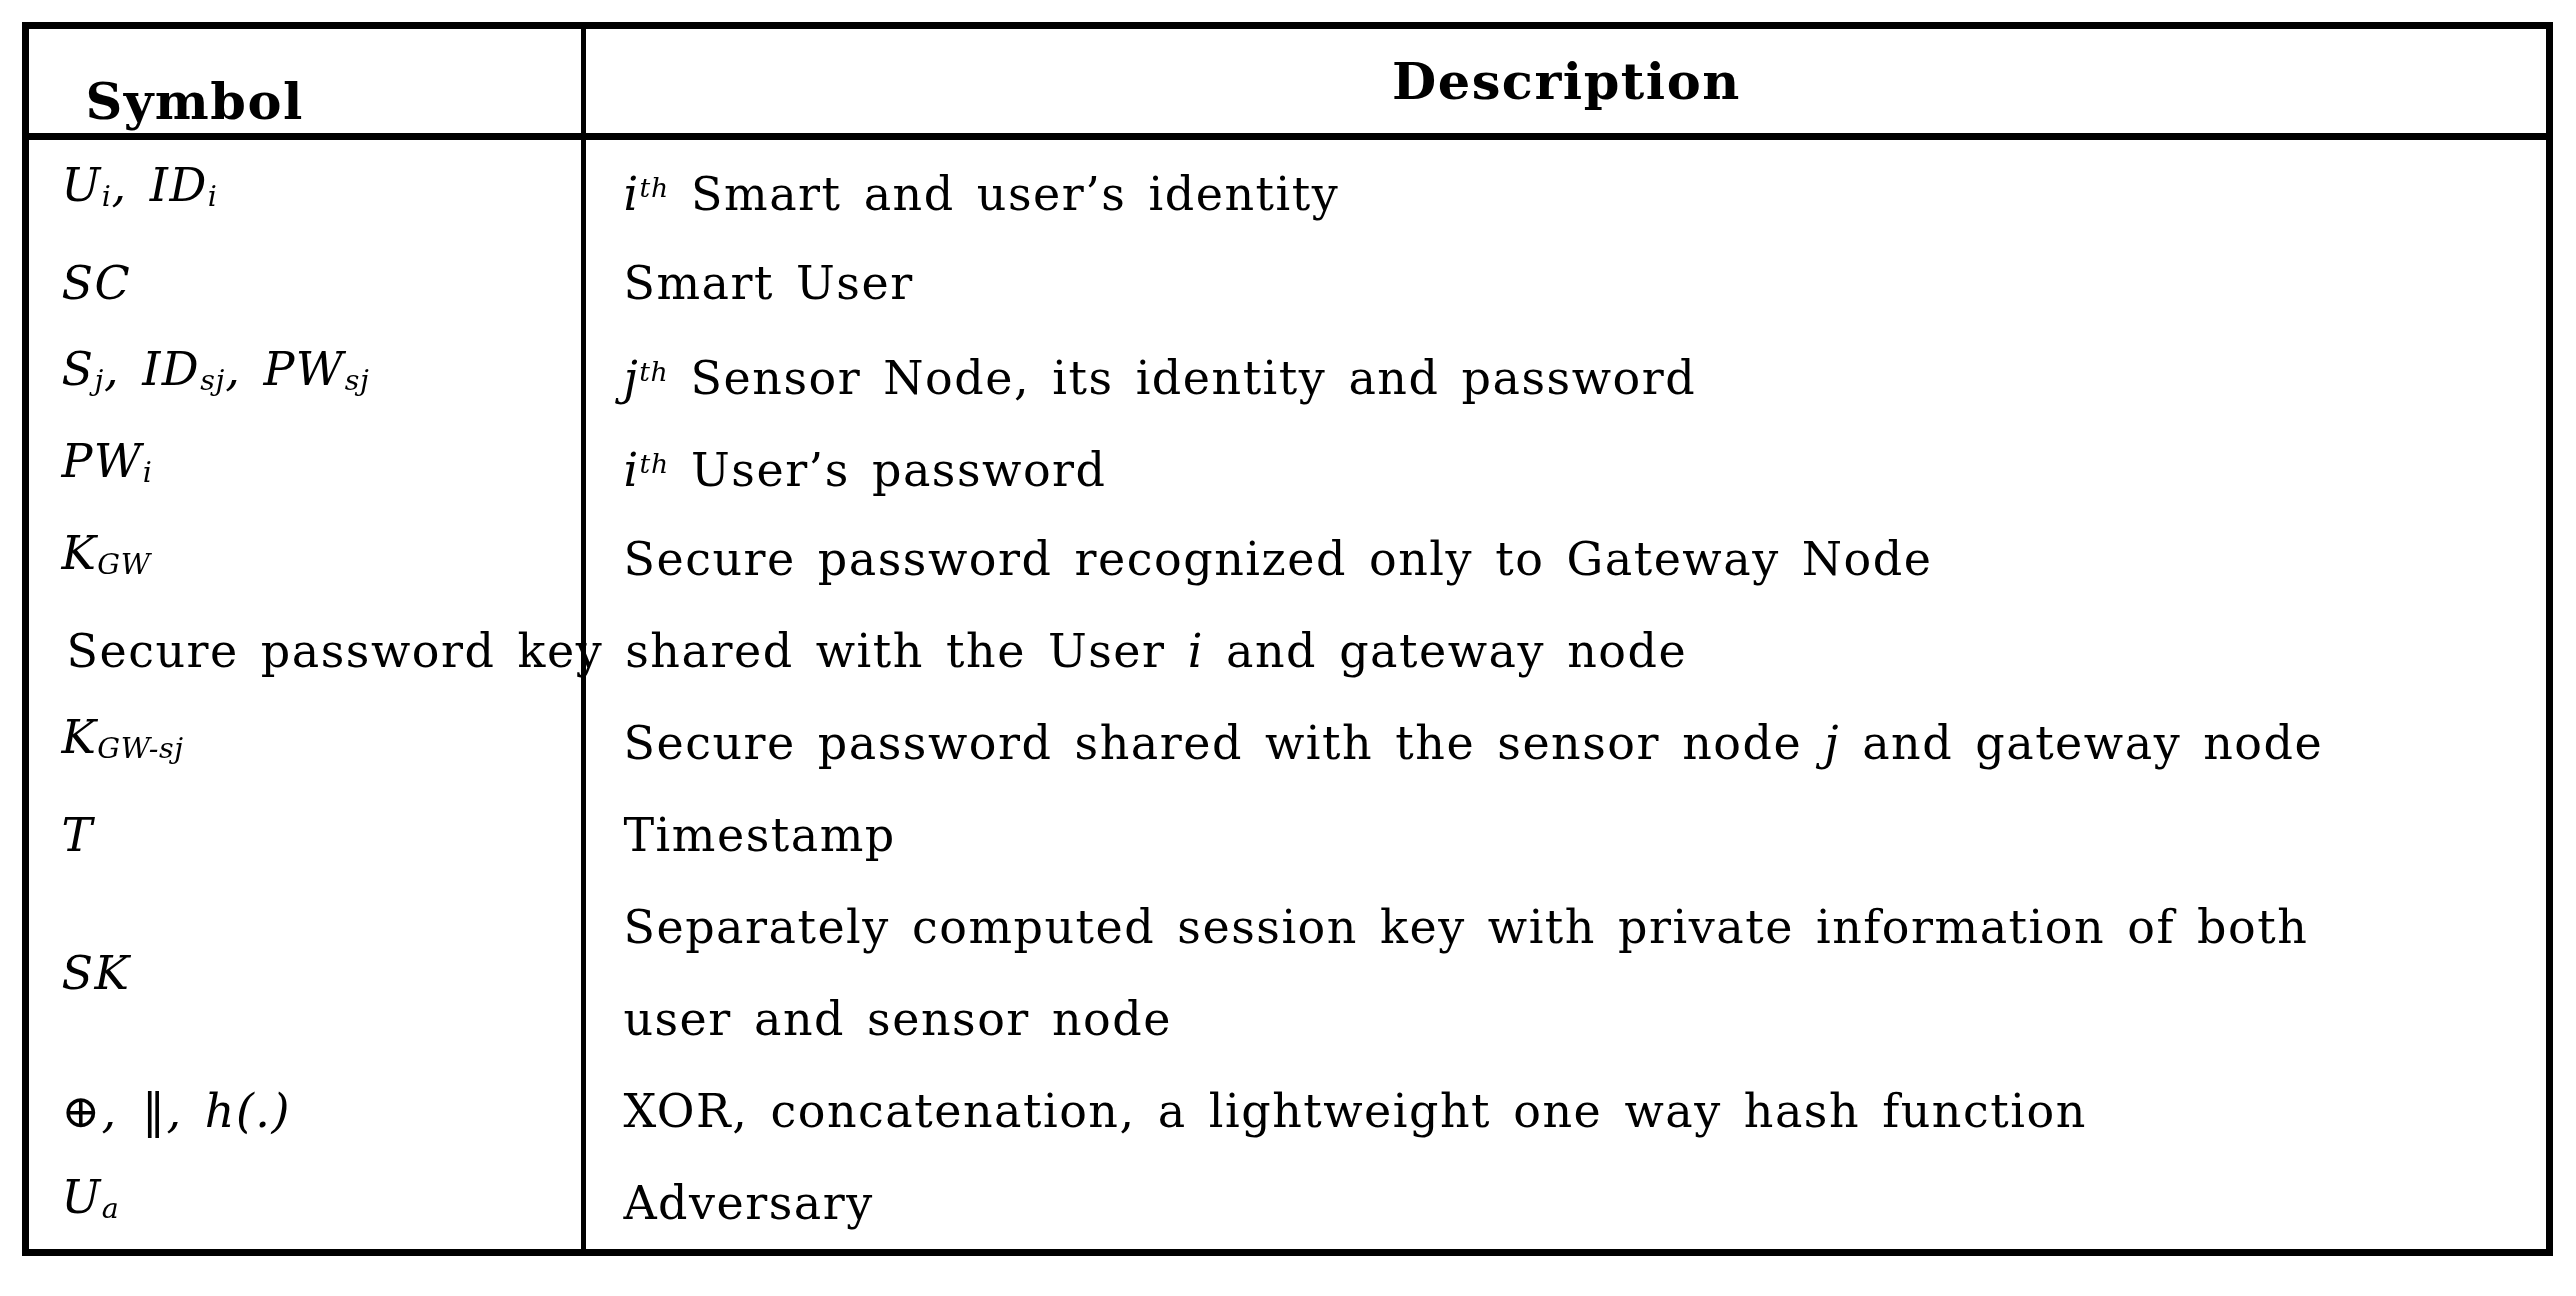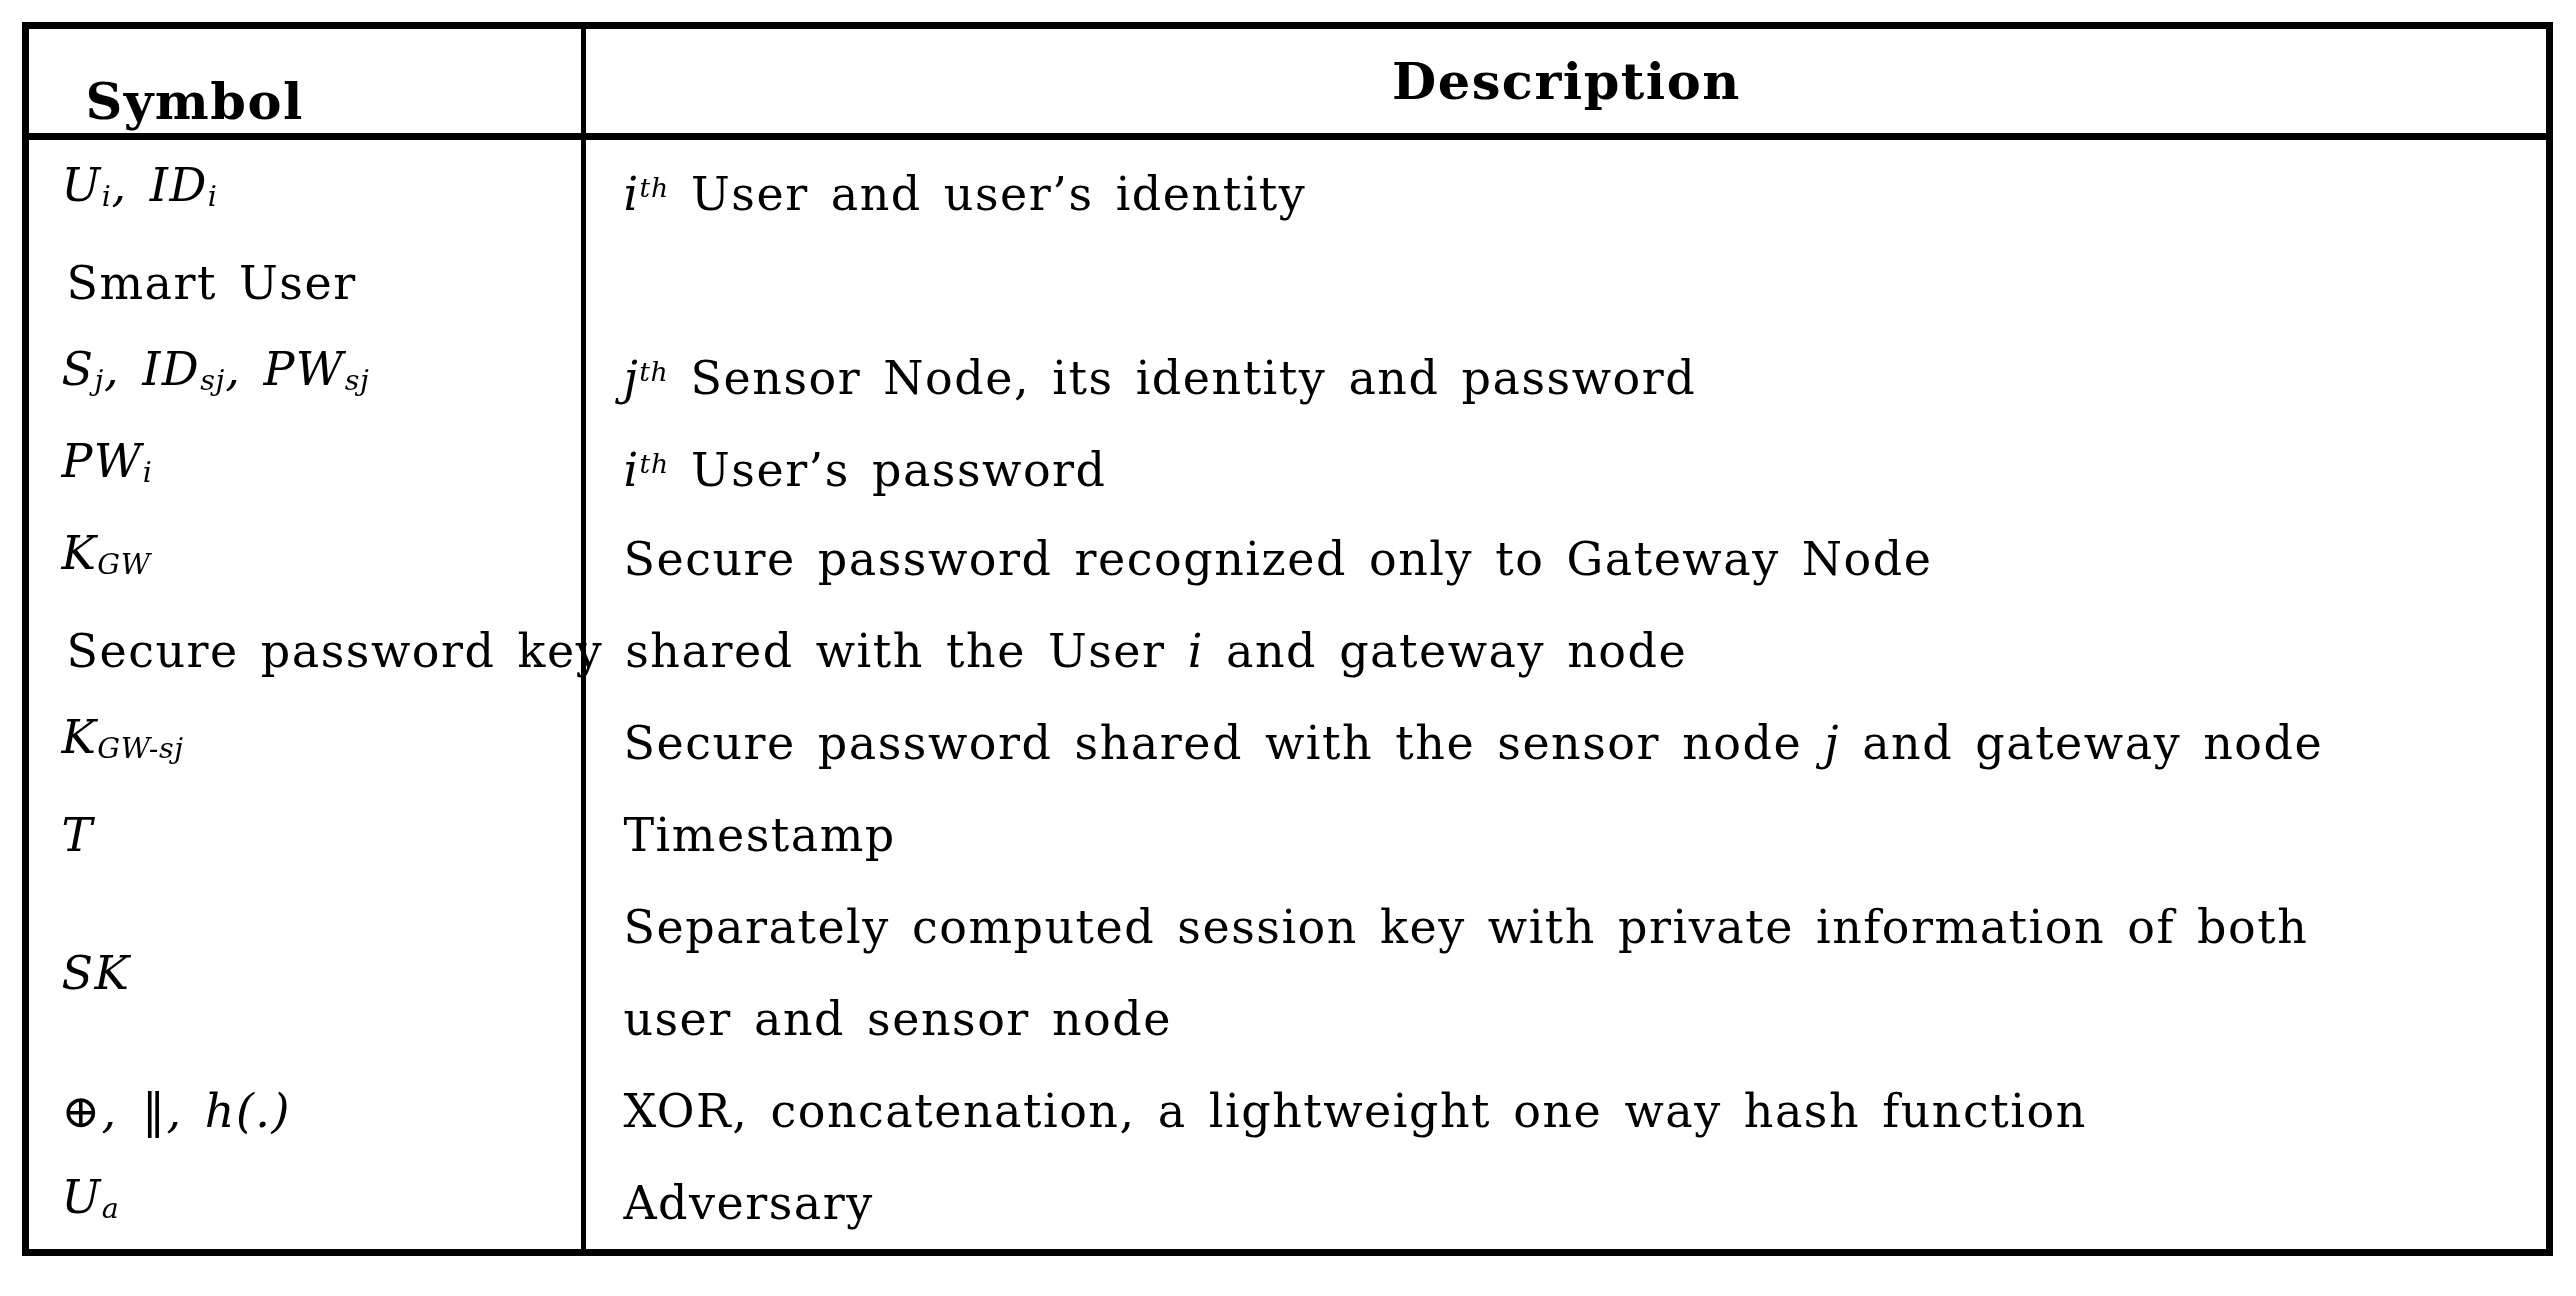--- a/index.html
+++ b/index.html
@@ -48,23 +48,24 @@
 <div class="figure-page">
   <div class="notation-table">
     <div class="col-divider"></div>
     <div class="thead">
       <div class="th th-symbol">Symbol</div>
       <div class="th th-desc">Description</div>
     </div>
     <div class="tbody">
         <div class="row">
           <div class="cell cell-symbol"><span class="it">U</span><span class="sb">i</span><span class="it">, ID</span><span class="sb">i</span></div>
-          <div class="cell cell-desc"><span class="it">i</span><span class="sp">th</span><span> User and user’s identity</span></div>
+          <div class="cell cell-desc"><span class="it">i</span><span class="sp">th</span><span> Smart and user’s identity</span></div>
         </div>
         <div class="row">
+          <div class="cell cell-symbol"><span class="it">SC</span></div>
           <div class="cell cell-desc"><span>Smart User</span></div>
         </div>
         <div class="row">
           <div class="cell cell-symbol"><span class="it">S</span><span class="sb">j</span><span class="it">, ID</span><span class="sb">sj</span><span class="it">, PW</span><span class="sb">sj</span></div>
           <div class="cell cell-desc"><span class="it">j</span><span class="sp">th</span><span> Sensor Node, its identity and password</span></div>
         </div>
         <div class="row">
           <div class="cell cell-symbol"><span class="it">PW</span><span class="sb">i</span></div>
           <div class="cell cell-desc"><span class="it">i</span><span class="sp">th</span><span> User’s password</span></div>
         </div>

